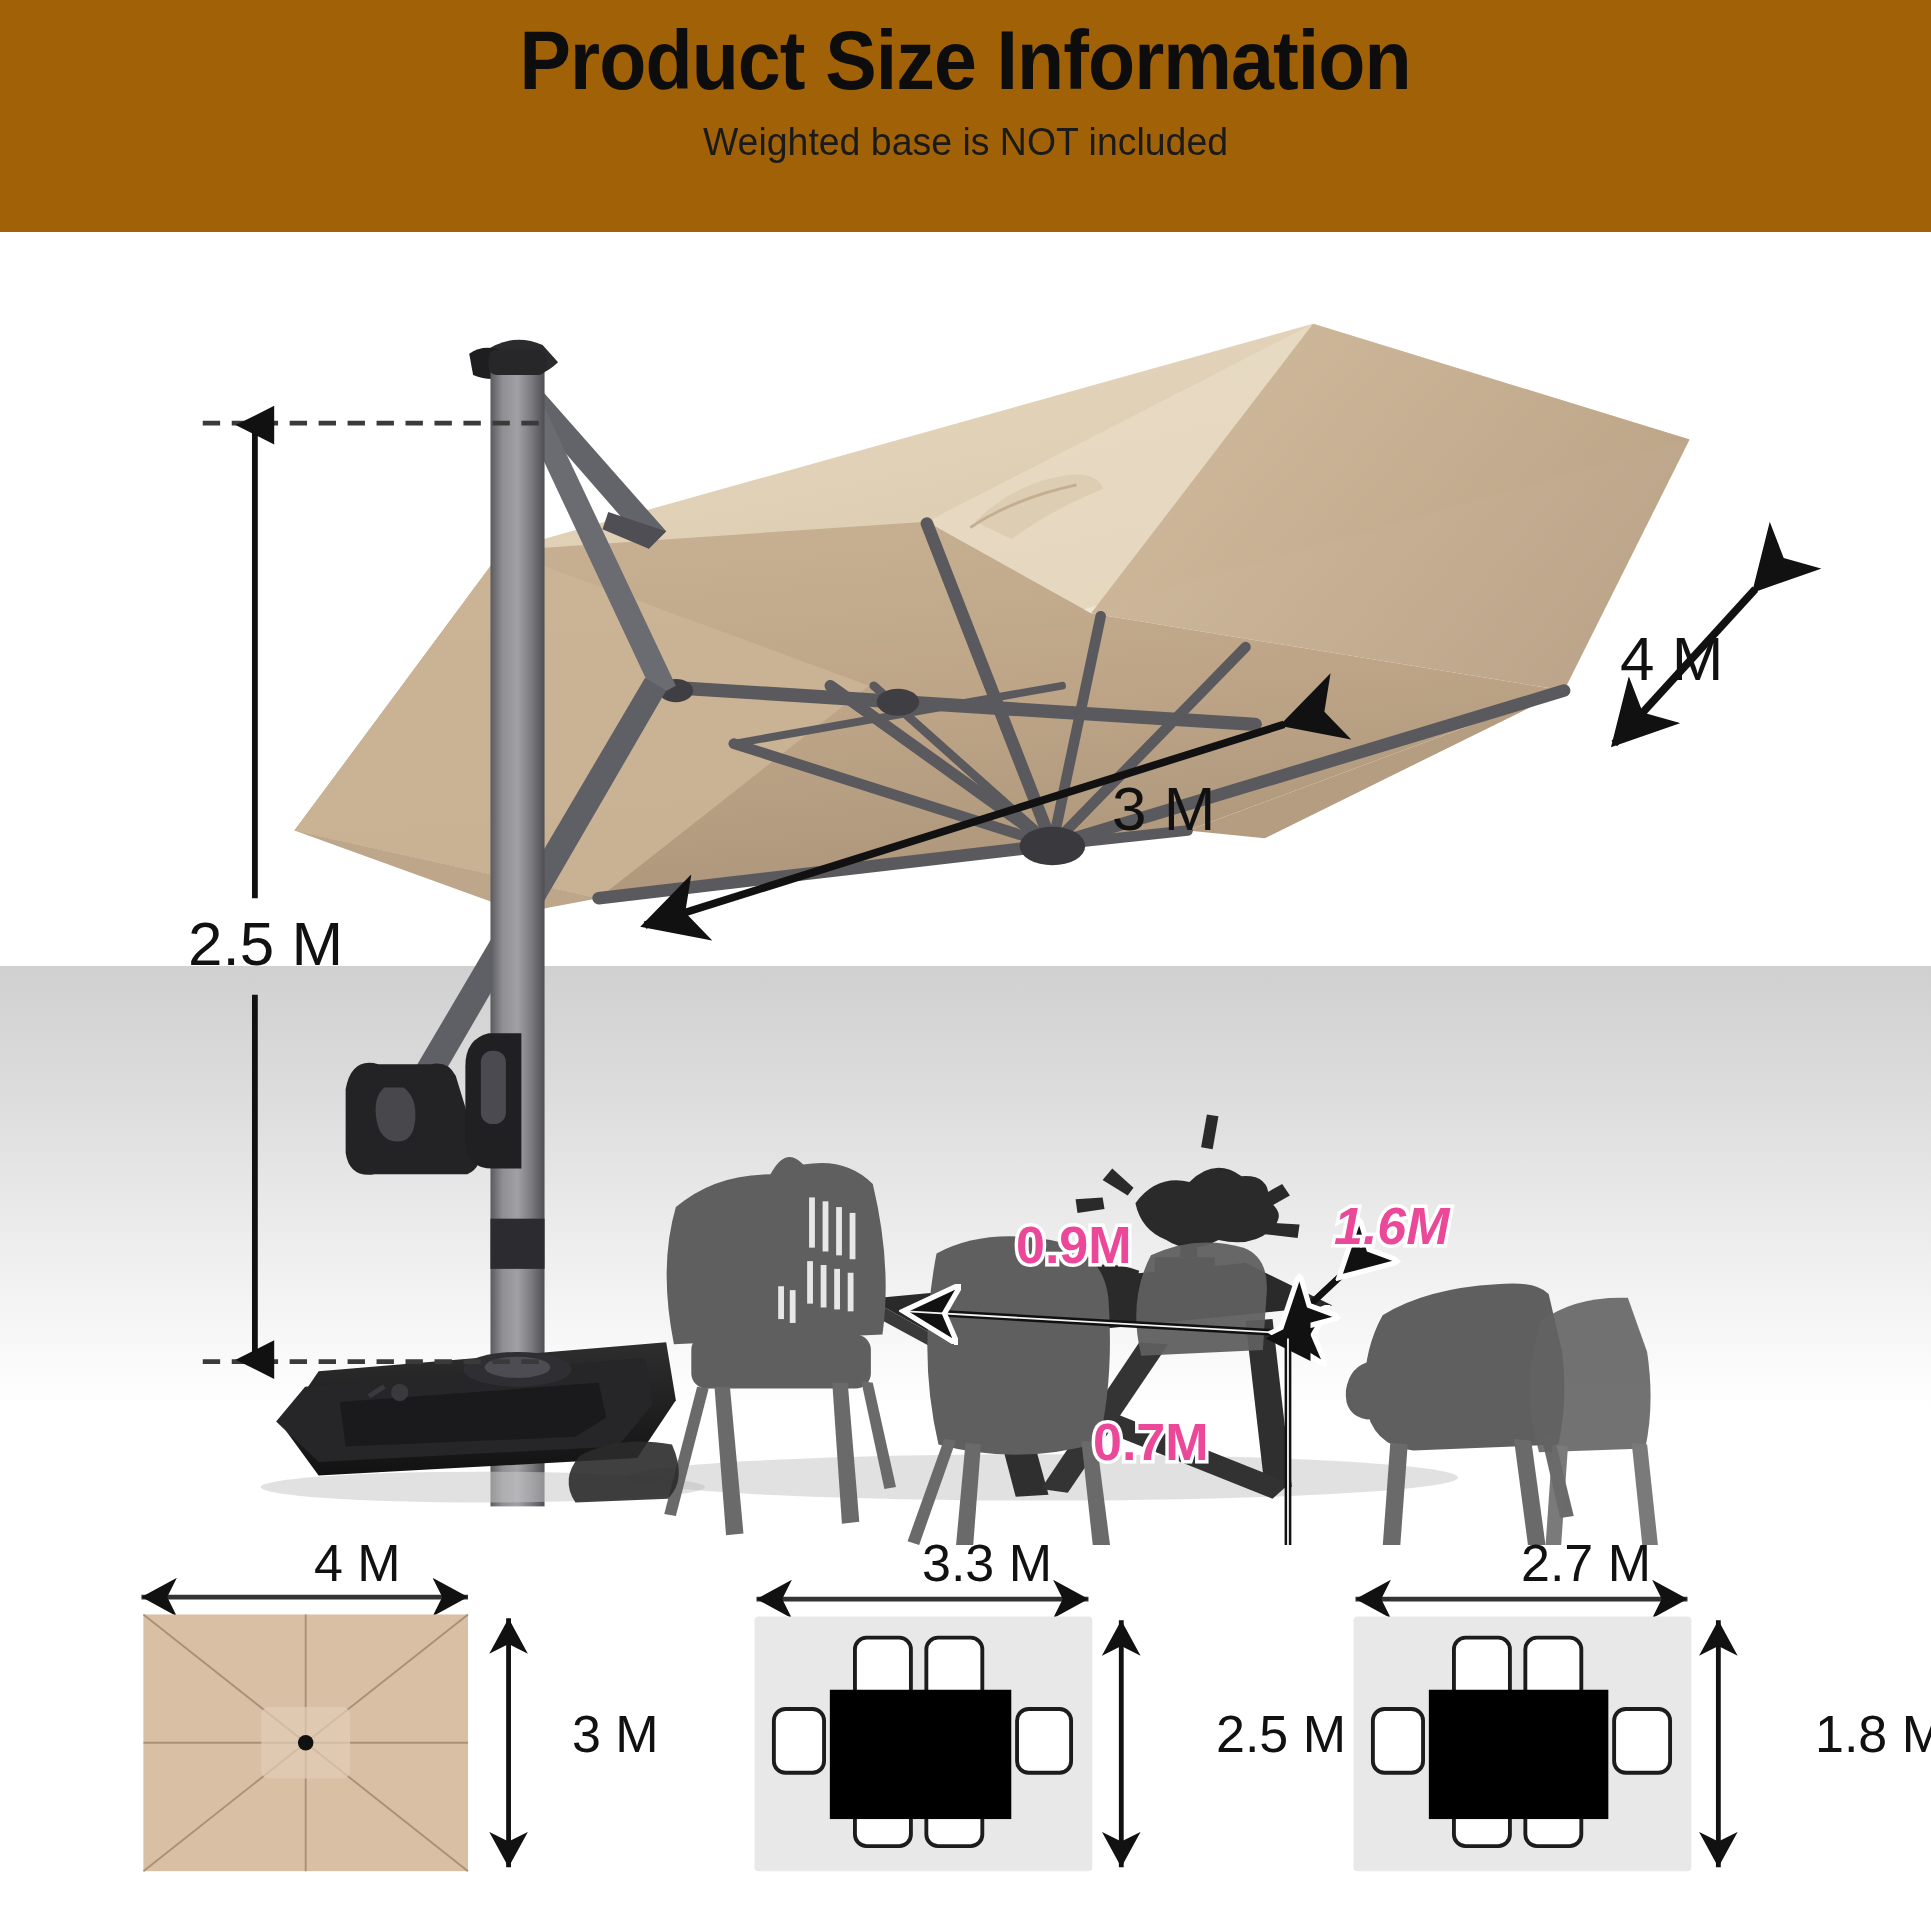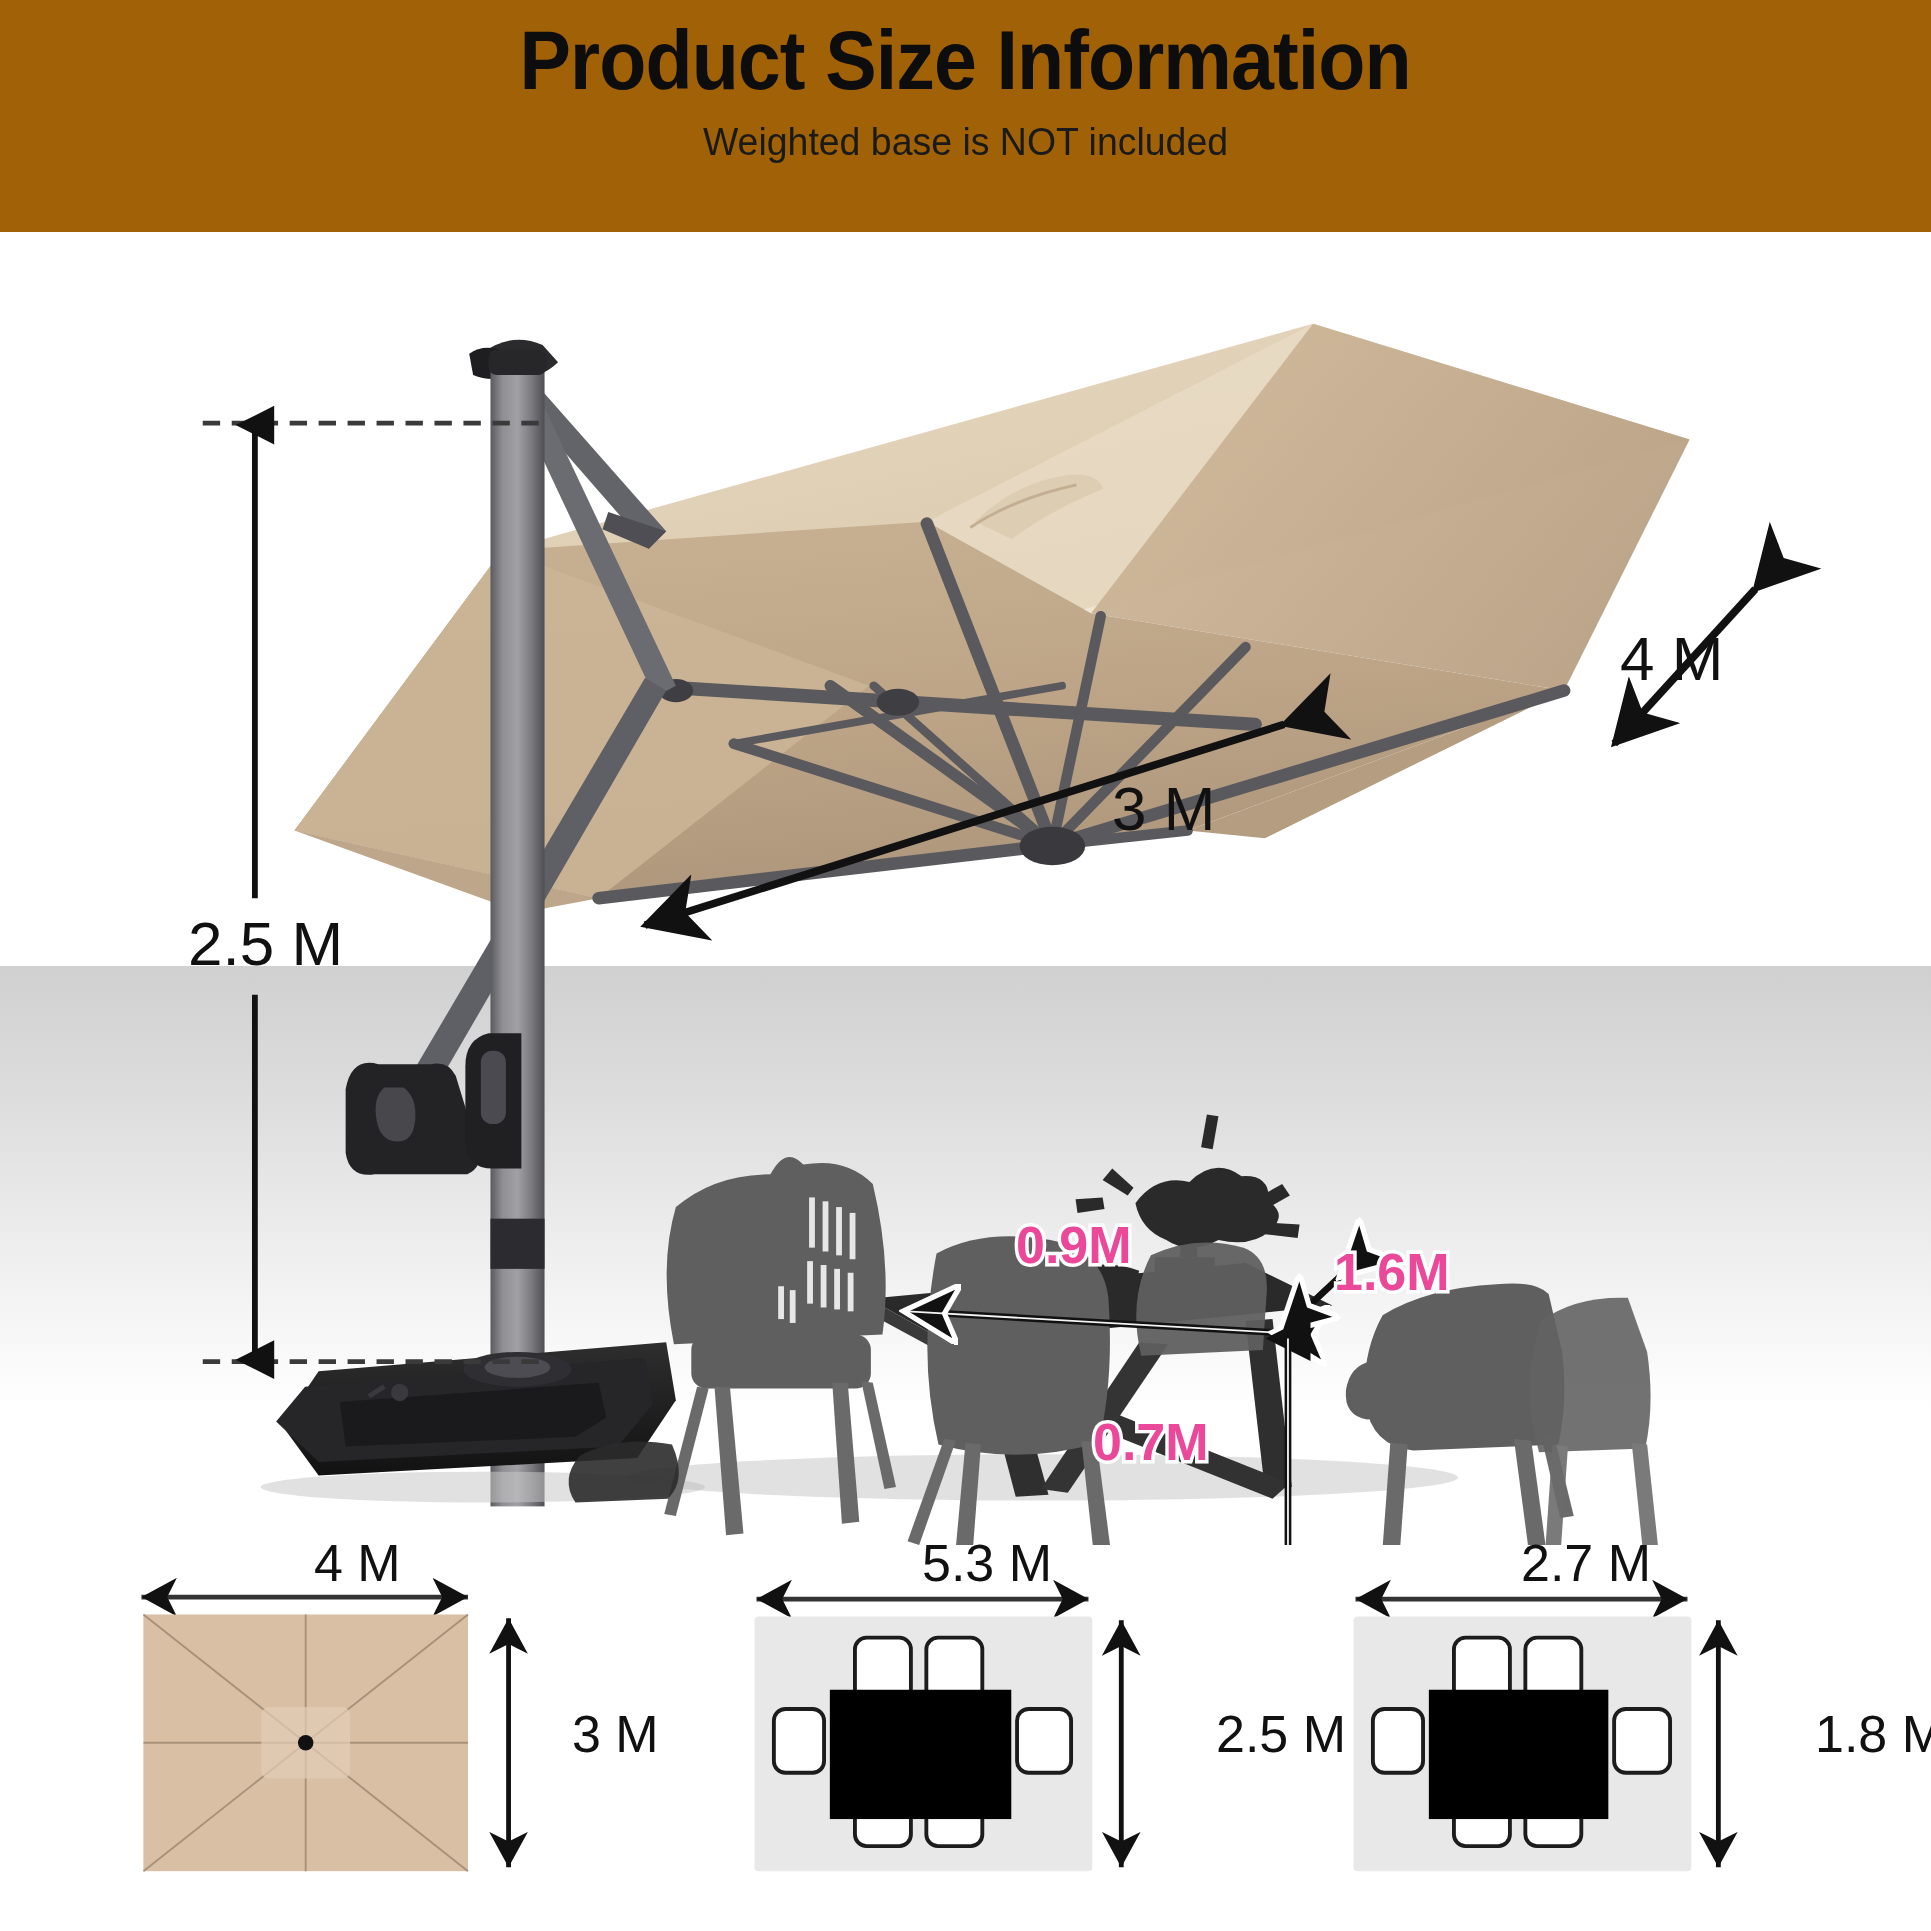--- a/index.html
+++ b/index.html
@@ -305,21 +305,21 @@
   </svg>
 
   <div class="dimtext" style="left:188px;top:676px;font-size:62px;">2.5 M</div>
 
   <div class="dimtext" style="left:1112px;top:541px;font-size:62px;">3 M</div>
 
   <div class="dimtext" style="left:1620px;top:391px;font-size:62px;">4 M</div>
 
   <div class="outwrap outlined" style="left:1016px;top:983px;">0.9M</div>
 
-  <div class="outwrap outlined" style="left:1334px;top:1010px;">1.6M</div>
+  <div class="outwrap outlined" style="left:1334px;top:964px;font-style:italic;">1.6M</div>
 
   <div class="outwrap outlined" style="left:1093px;top:1180px;">0.7M</div>
 </div>
 
 <div id="panels">
 
   <div class="panel" style="left:126px;width:541px;">
     <div class="ptitle" style="left:188px;top:-11.6px;">4 M</div>
     <div class="pside" style="left:446px;top:159px;">3 M</div>
 
@@ -346,21 +346,21 @@
         <line x1="186" y1="72" x2="186" y2="338"></line>
       </g>
       <rect x="140" y="168" width="92" height="74" rx="8" fill="#e2cdb6" opacity="0.7"></rect>
       <circle cx="186" cy="205" r="8" fill="#111"></circle>
 
       <line x1="396" y1="76" x2="396" y2="334" stroke="#111" stroke-width="5" marker-start="url(#p1b)" marker-end="url(#p1a)"></line>
     </svg>
   </div>
 
   <div class="panel" style="left:743px;width:579px;">
-    <div class="ptitle" style="left:179px;top:-11.6px;">5.3 M</div>
+    <div class="ptitle" style="left:179px;top:-11.6px;">3.3 M</div>
     <div class="pside" style="left:473px;top:159px;">2.5 M</div>
 
     <svg class="svgfull" viewBox="0 0 600 400" preserveAspectRatio="none">
       <defs>
         <marker id="p2a" viewBox="0 0 12 12" refX="11" refY="6" markerWidth="8" markerHeight="8" orient="auto">
           <path d="M0,0 L11,6 L0,12 L3,6 z" fill="#111"></path>
         </marker>
         <marker id="p2b" viewBox="0 0 12 12" refX="11" refY="6" markerWidth="8" markerHeight="8" orient="auto-start-reverse">
           <path d="M0,0 L11,6 L0,12 L3,6 z" fill="#111"></path>
         </marker>

